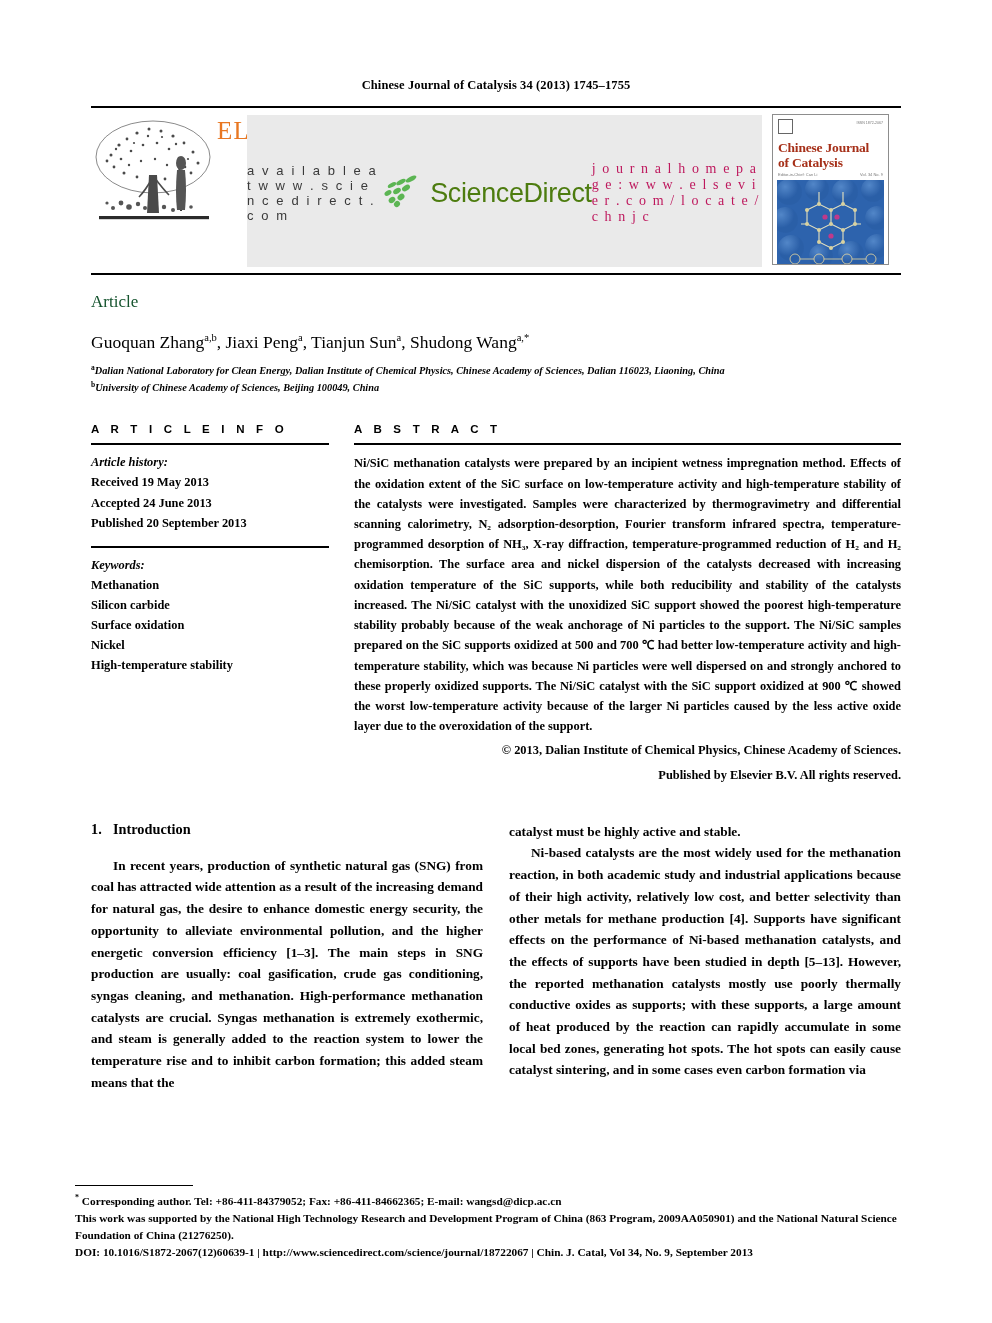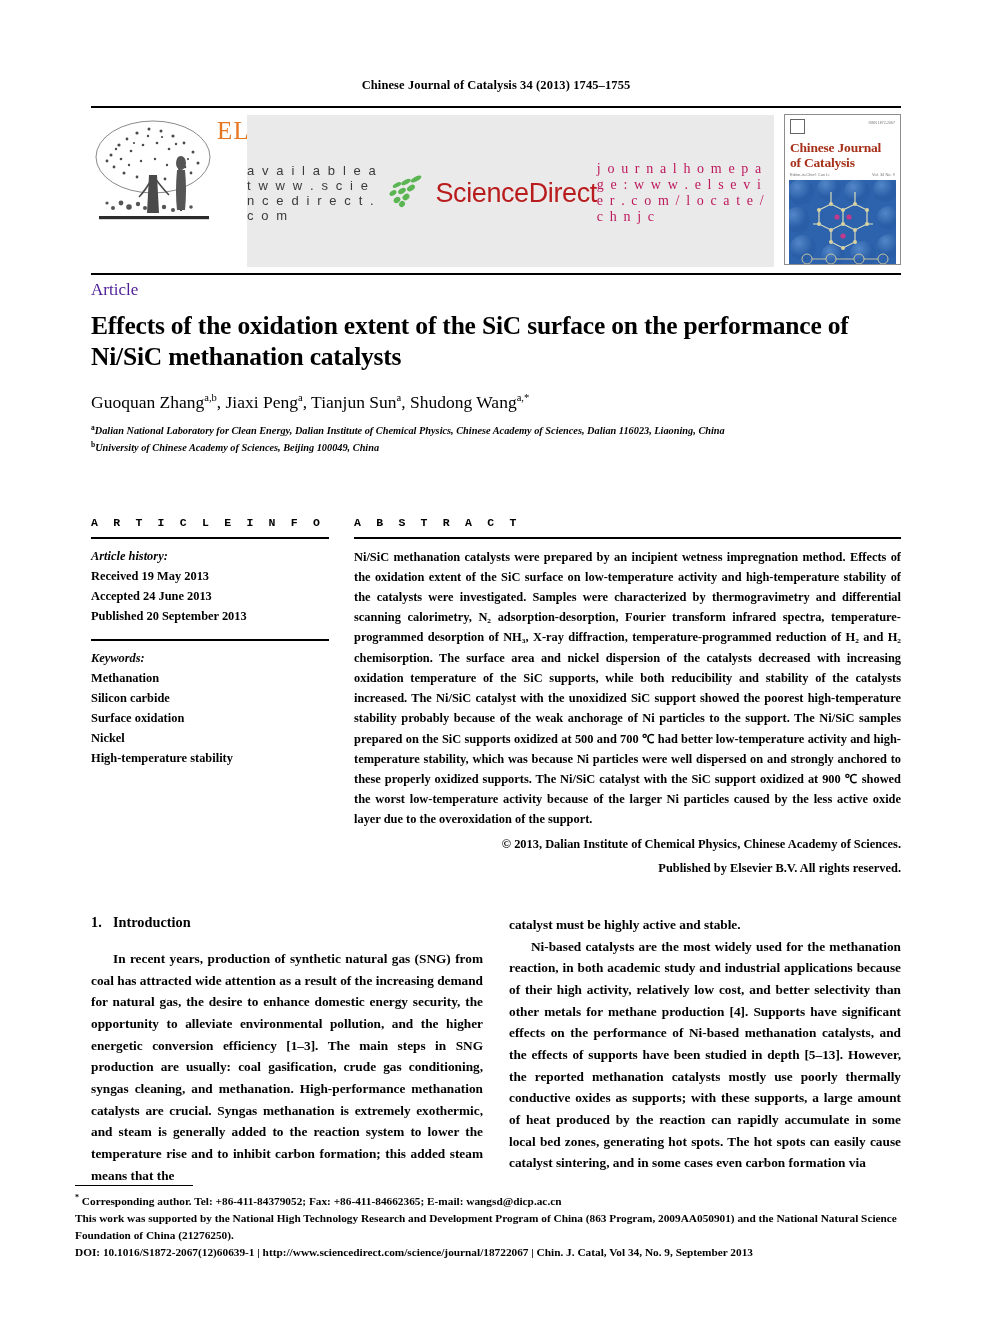--- a/index.html
+++ b/index.html
@@ -66,35 +66,35 @@
   .sd-avail {
     font-family: "Liberation Sans", sans-serif;
     font-size: 13px;
     color: #3a3a3a;
     letter-spacing: 2.1px;
   }
   .sd-logo { display: flex; align-items: center; gap: 6px; }
   .sd-logo-text {
     font-family: "Liberation Sans", sans-serif;
     font-size: 27px;
-    color: #b91c1c;
+    color: #4d7c0f;
     letter-spacing: -0.4px;
   }
   .sd-home {
     font-family: Liberation Serif, serif;
     font-size: 14px;
     color: #be185d;
     letter-spacing: 1.6px;
   }
   .cover {
     width: 117px;
     flex: 0 0 117px;
     border: 1px solid #8d8d8d;
     background: #ffffff;
-    margin: 3px 0 6px 0;
+    margin: 3px 12px 6px 0;
     position: relative;
     overflow: hidden;
   }
   .cover-top { padding: 4px 5px 0 5px; }
   .cover-els-mark {
     width: 15px; height: 15px; border: 1px solid #666;
     display:inline-block; vertical-align: top;
   }
   .cover-issn {
     float: right; font-size: 3.6px; color: #777;
@@ -118,25 +118,25 @@
   .cover-art {
     margin: 3px 4px 0 4px; height: 88px;
     background: #2d63ad;
     position: relative; overflow: hidden;
   }
   .rule-bottom { border-top: 2.5px solid #000; margin-top: 2px; }
 
   
   .content { padding: 0 75px; }
   .article-label {
-    color: #4c1d95;
+    color: #14532d;
     font-family: "Liberation Serif", serif;
     font-size: 17px;
     font-weight: normal;
-    margin-top: 5px;
+    margin-top: 17px;
   }
   .paper-title {
     font-family: "Liberation Serif", serif;
     font-weight: bold;
     font-size: 25.5px;
     line-height: 1.22;
     margin-top: 10px;
     letter-spacing: -0.2px;
   }
   .authors {
@@ -157,25 +157,24 @@
 
   
   .info-abstract {
     display: flex;
     margin-top: 28px;
     gap: 25px;
   }
   .col-info { width: 238px; flex: 0 0 238px; }
   .col-abs { flex: 1 1 auto; }
   .sec-head {
-    font-family: Liberation Mono, monospace;
+    font-family: Liberation Sans, sans-serif;
     font-weight: bold;
     font-size: 11.5px;
     letter-spacing: 4.2px;
-    margin-top: 32px;
   }
   .hr-thin { border-top: 2.2px solid #000; margin-top: 8px; }
   .hr-thin2 { border-top: 2.2px solid #000; margin: 13px 0 0 0; }
   .info-body {
     font-family: "Liberation Serif", serif;
     font-weight: bold;
     font-size: 12.4px;
     line-height: 1.62;
     padding-top: 7px;
   }
@@ -405,21 +404,20 @@
         </div>
 
       </div>
 
     </div>
     <div class="rule-bottom"></div>
   </div>
 
   <div class="content">
     <div class="article-label">Article</div>
-    <h1 class="paper-title">Effects of the oxidation extent of the SiC surface on the performance of Ni/SiC methanation catalysts</h1>
 
     <div class="authors">
       <span><span>Guoquan Zhang</span><sup>a,b</sup>, </span><span><span>Jiaxi Peng</span><sup>a</sup>, </span><span><span>Tianjun Sun</span><sup>a</sup>, </span><span><span>Shudong Wang</span><sup>a,*</sup></span>
     </div>
 
     <div class="affil">
       <div><sup>a</sup><span>Dalian National Laboratory for Clean Energy, Dalian Institute of Chemical Physics, Chinese Academy of Sciences, Dalian 116023, Liaoning, China</span></div>
       <div><sup>b</sup><span>University of Chinese Academy of Sciences, Beijing 100049, China</span></div>
     </div>
 

